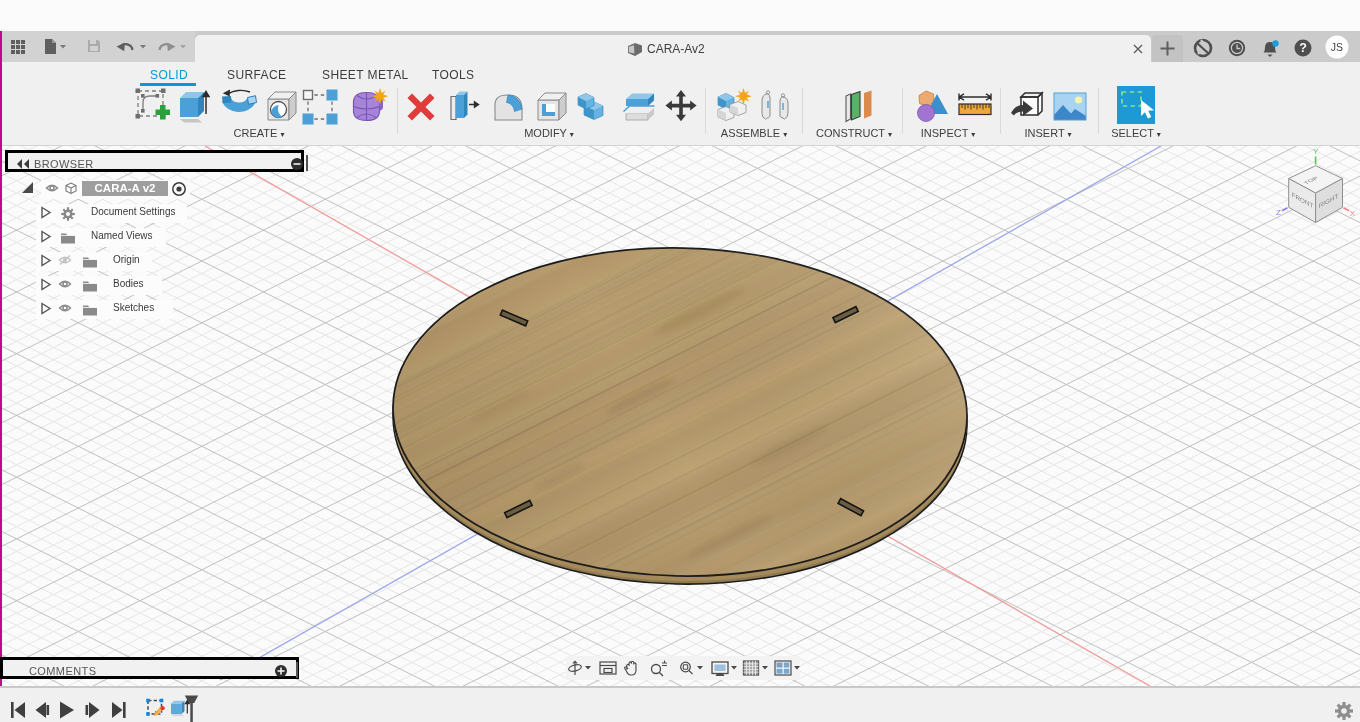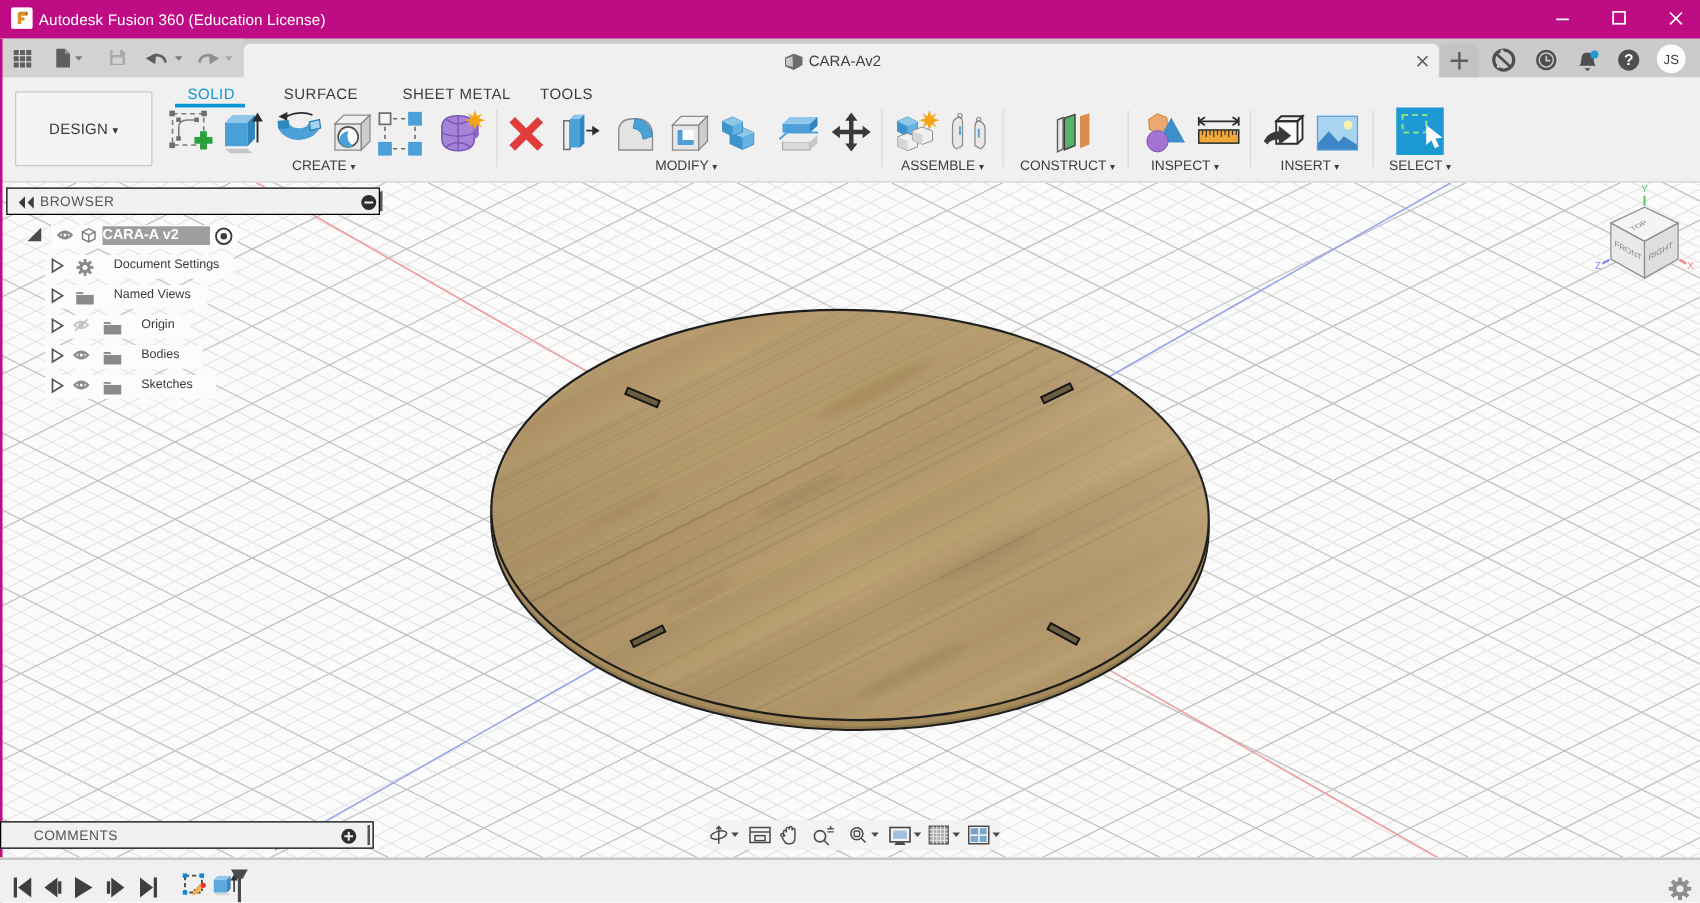--- a/index.html
+++ b/index.html
@@ -18,21 +18,21 @@
 #ribbon{left:0;top:62px;width:1360px;height:84px;background:#f0f0f0;border-bottom:1px solid #d4d4d4}
 #designbox{left:12px;top:11px;width:110px;height:60px;border:1px solid #c9c9c9;border-radius:2px;background:#f4f4f4;color:#383838;font-size:12px;letter-spacing:.2px;text-align:center;line-height:58px}
 .rtab{top:6px;font-size:12px;color:#3c3c3c;letter-spacing:.4px}
 .rtab.active{color:#0a96d7}
 #tabline{left:140px;top:21px;width:56px;height:3px;background:#0a96d7}
 .glabel{top:65px;font-size:11px;color:#3d3d3d;white-space:nowrap}
 .gsep{top:26px;width:1px;height:46px;background:#d9d9d9}
 
 #leftedge{left:0;top:31px;width:2px;height:691px;background:#be0c84}
 
-.panelbar{background:#f1f1f1;border:1px solid #000000;color:#555}
+.panelbar{background:#f1f1f1;border:3px solid #000000;color:#555}
 #browserbar{left:5px;top:150px;width:299px;height:22px}
 #commentsbar{left:0;top:657px;width:299px;height:22px}
 .pbtext{position:absolute;left:26px;top:5px;font-size:11px;letter-spacing:.4px}
 .trow{position:absolute;height:18.5px;background:#fcfcfc}
 .trowtext{position:absolute;top:2px;font-size:10px;color:#3a3a3a;white-space:nowrap}
 
 #timeline{left:0;top:686px;width:1360px;height:36px;background:#f0f0f0;border-top:2px solid #c8c8c8}
 
 #navbar{left:566px;top:656px;width:234px;height:24px;background:rgba(242,242,242,.95);border-radius:2px}
 </style></head>
@@ -370,34 +370,20 @@
       <g transform="rotate(-25.9 845.6 168.6)">
         <rect x="832.85" y="165.9" width="25.5" height="5.4" fill="#6a5d42" stroke="#151515" stroke-width="1.6"></rect>
       </g>
       <g transform="rotate(-26.1 518.4 363.0)">
         <rect x="504.4" y="360.3" width="28.0" height="5.4" fill="#6a5d42" stroke="#151515" stroke-width="1.6"></rect>
       </g>
       <g transform="rotate(28.3 850.8 361.1)">
         <rect x="837.8" y="358.40000000000003" width="26.0" height="5.4" fill="#6a5d42" stroke="#151515" stroke-width="1.6"></rect>
       </g>
 </svg>
-<div id="titlebar" class="abs">
-  <div class="ticon abs"><svg width="17" height="17" viewBox="0 0 17 17">
-          <rect width="17" height="17" fill="#fff"></rect>
-          <path d="M5.2 13.2 V4.2 H11.6 V6.6 H8 V8 H10.6 V10.3 H8 V13.2 Z" fill="#e08c1f"></path>
-          <path d="M5.2 4.2 L7 3.4 L13 3.4 L11.6 4.2 Z" fill="#b56a10"></path>
-          <path d="M11.6 4.2 L13 3.4 L13 6 L11.6 6.6 Z" fill="#8a4d08"></path>
-        </svg></div>
-  <div class="ttext abs">Autodesk Fusion 360 (Education License)</div>
-  <svg class="abs" style="left:1240px;top:0" width="120" height="31">
-  <line x1="5" y1="15.5" x2="15" y2="15.5" stroke="#fff" stroke-width="1.4"></line>
-  <rect x="50.5" y="9.5" width="9.5" height="9.5" fill="none" stroke="#fff" stroke-width="1.4"></rect>
-  <path d="M96 10 L105.5 19.5 M105.5 10 L96 19.5" stroke="#fff" stroke-width="1.4"></path>
-  </svg>
-</div>
 <div id="row2" class="abs">
   <div id="qat" class="abs"><svg width="195" height="31" viewBox="0 0 195 31">
           <rect x="11" y="9" width="4" height="4" fill="#5f5f5f"></rect>
           <rect x="16" y="9" width="4" height="4" fill="#5f5f5f"></rect>
           <rect x="21" y="9" width="4" height="4" fill="#5f5f5f"></rect>
           <rect x="11" y="14" width="4" height="4" fill="#5f5f5f"></rect>
           <rect x="16" y="14" width="4" height="4" fill="#5f5f5f"></rect>
           <rect x="21" y="14" width="4" height="4" fill="#5f5f5f"></rect>
           <rect x="11" y="19" width="4" height="4" fill="#5f5f5f"></rect>
           <rect x="16" y="19" width="4" height="4" fill="#5f5f5f"></rect>
@@ -449,21 +435,20 @@
         <circle cx="92.5" cy="12.5" r="3.2" fill="#1d9bd7"></circle>
         <g transform="translate(120,17)">
           <circle r="8.5" fill="#4f4f4f"></circle>
           <text x="0" y="4" text-anchor="middle" font-size="12.5" font-weight="bold" fill="#f8f8f8" font-family="Liberation Sans">?</text>
         </g>
         <circle cx="154" cy="16" r="11.5" fill="#fdfdfd"></circle>
         <text x="154" y="20" text-anchor="middle" font-size="10.5" fill="#3f3f3f" font-family="Liberation Sans">JS</text>
       </svg>
 </div>
 <div id="ribbon" class="abs">
-  <div id="designbox" class="abs">DESIGN <span style="font-size:9px">▾</span></div>
   <div class="rtab active abs" style="left:150px">SOLID</div>
   <div id="tabline" class="abs"></div>
   <div class="rtab abs" style="left:227px">SURFACE</div>
   <div class="rtab abs" style="left:322px">SHEET METAL</div>
   <div class="rtab abs" style="left:432px">TOOLS</div>
   <svg class="abs" style="left:133px;top:25px" width="40" height="40" viewBox="0 0 40 40">
         <rect x="5" y="4" width="25" height="25" fill="none" stroke="#7d7d7d" stroke-width="1.3" stroke-dasharray="4 3"></rect>
         <path d="M10 24 V15 Q10 9 17 9 H24" stroke="#7d7d7d" stroke-width="1.3" fill="none"></path>
         <g fill="#6e6e6e">
           <rect x="2.5" y="1.5" width="4.5" height="4.5"></rect>
@@ -639,21 +624,21 @@
     <svg class="abs" style="left:45px;top:182px" width="14" height="12">
       <g fill="none" stroke="#8a8a8a" stroke-width="1.5">
         <path d="M1.5 6 Q7 0.5 12.5 6 Q7 11.5 1.5 6 Z"></path>
         <circle cx="7" cy="6" r="2"></circle>
       </g>
     </svg>
     <svg class="abs" style="left:63px;top:181px" width="16" height="15">
       <path d="M3 4.5 L8 2 L13 4.5 L13 10 L8 12.5 L3 10 Z" fill="#fff" stroke="#777" stroke-width="1.1"></path>
       <path d="M3 4.5 L8 7 L13 4.5 M8 7 L8 12.5" stroke="#777" stroke-width="1.1" fill="none"></path>
     </svg>
-    <div class="abs" style="left:82px;top:181px;width:86px;height:15px;background:#9e9e9e;color:#fff;font-size:11.5px;font-weight:bold;line-height:15px">CARA-A v2</div>
+    <div class="abs" style="left:82px;top:181px;width:86px;height:15px;background:#9e9e9e;color:#fff;font-size:11.5px;font-weight:bold;text-align:center;line-height:15px">CARA-A v2</div>
     <svg class="abs" style="left:171px;top:181px" width="16" height="16">
       <circle cx="8" cy="8" r="6.2" fill="none" stroke="#3c3c3c" stroke-width="1.5"></circle>
       <circle cx="8" cy="8" r="2.6" fill="#3c3c3c"></circle>
     </svg>
     <svg class="abs" style="left:40px;top:206px" width="12" height="14">
       <path d="M2 1.5 L10 6.5 L2 11.5 Z" fill="none" stroke="#555" stroke-width="1.4"></path>
     </svg>
     <svg class="abs" style="left:40px;top:230px" width="12" height="14">
       <path d="M2 1.5 L10 6.5 L2 11.5 Z" fill="none" stroke="#555" stroke-width="1.4"></path>
     </svg>

